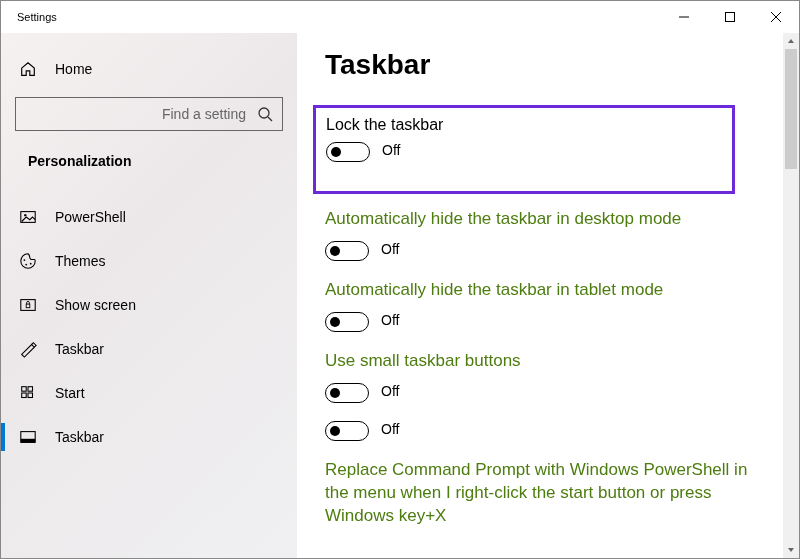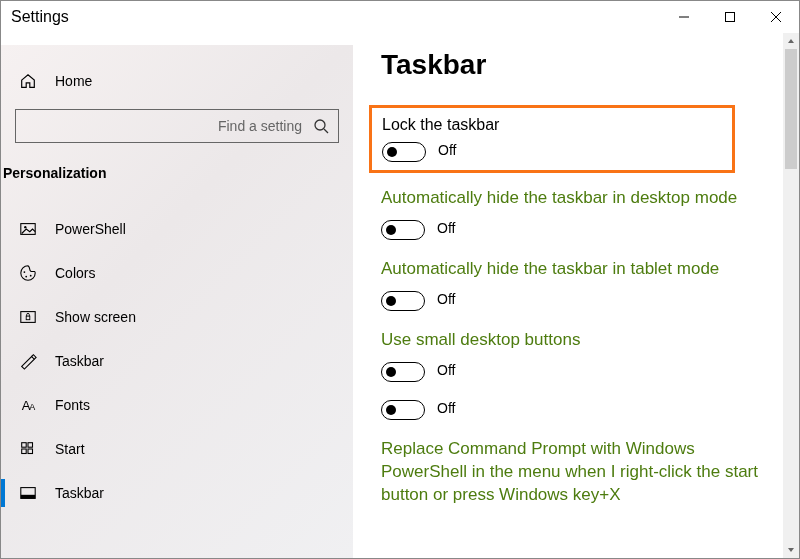--- a/index.html
+++ b/index.html
@@ -1,45 +1,45 @@
 <!DOCTYPE html>
 <html><head>
 <meta charset="utf-8">
 <style>
   * { box-sizing: border-box; margin: 0; padding: 0; font-family: "Segoe UI", Arial, sans-serif; }
   body { width: 800px; height: 559px; overflow: hidden; background: #fff; border: 1px solid #888; position: relative; }
-  .titlebar { height: 32px; display: flex; align-items: center; padding-left: 10px; font-size: 16px; color: #000; }
+  .titlebar { height: 32px; display: flex; align-items: center; padding-left: 16px; font-size: 11px; color: #000; }
   .titlebar .title { flex: 1; }
   .winbtns { display: flex; }
   .winbtn { width: 46px; height: 32px; display: flex; align-items: center; justify-content: center; }
   .winbtn svg { width: 10px; height: 10px; }
   .content { display: flex; height: calc(100% - 32px); }
-  .sidebar { width: 352px; padding: 10px 0 0 0; position: relative; background: linear-gradient(135deg, #f6f1f1 0%, #ece8e9 40%, #f0f0f2 100%); margin-top: 12px; }
+  .sidebar { width: 296px; padding: 10px 0 0 0; position: relative; background: linear-gradient(135deg, #f6f1f1 0%, #ece8e9 40%, #f0f0f2 100%); }
   .side-row { display: flex; align-items: center; height: 40px; padding-left: 18px; font-size: 14px; color: #000; gap: 18px; }
   .side-row.home { margin-top: 6px; }
-  .side-row.category { font-weight: 600; padding-left: 2px; margin: 10px 0 14px 0; height: 40px; }
+  .side-row.category { font-weight: 600; padding-left: 27px; margin: 10px 0 14px 0; height: 40px; }
   .side-row.nav { height: 44px; cursor: default; }
   .side-row.nav.active { position: relative; }
   .side-row.nav.active::before { content: ""; position: absolute; left: 0; top: 8px; bottom: 8px; width: 4px; background: #0078d4; }
   .side-icon { width: 18px; height: 18px; display: flex; align-items: center; justify-content: center; color: #000; }
   .searchwrap { margin: 8px 14px 0 14px; position: relative; }
   .searchbox { width: 100%; height: 34px; border: 1px solid #666; background: transparent; padding: 0 36px 0 8px; font-size: 14px; color: #666; text-align: right; }
   .searchbox::placeholder { color: #666; }
   .searchicon { position: absolute; right: 10px; top: 50%; transform: translateY(-50%); width: 16px; height: 16px; }
   .main { flex: 1; padding: 16px 24px 0 28px; overflow: hidden; position: relative; }
   .main h1 { font-size: 28px; font-weight: 600; margin-bottom: 24px; }
   .setting { margin-bottom: 18px; }
   .setting .label { font-size: 17px; color: #4d7c0f; margin-bottom: 10px; line-height: 1.35; }
   .togglerow { display: flex; align-items: flex-start; gap: 12px; }
   .toggle { width: 44px; height: 20px; border: 1px solid #000; border-radius: 10px; position: relative; background: #fff; }
   .toggle .knob { width: 10px; height: 10px; border-radius: 50%; background: #000; position: absolute; top: 50%; transform: translateY(-50%); left: 4px; }
   .toggle.on { background: #0078d4; border-color: #0078d4; }
   .toggle.on .knob { background: #fff; left: auto; right: 4px; }
   .togglelabel { font-size: 14px; }
-  .highlight { border: 3px solid #f97316; padding: 8px 10px 8px 10px; margin-left: -12px; margin-right: 40px; margin-bottom: 14px; }
+  .highlight { border: 3px solid #6d28d9; padding: 8px 10px 29px 10px; margin-left: -12px; margin-right: 40px; margin-bottom: 14px; }
   .highlight .label { margin-bottom: 8px; }
   .scrollbar { position: absolute; right: 0; top: 0; bottom: 0; width: 16px; background: #f0f0f0; display: flex; flex-direction: column; align-items: center; }
   .sb-arrow { width: 16px; height: 16px; display: flex; align-items: center; justify-content: center; }
   .sb-track { flex: 1; width: 16px; position: relative; }
   .sb-thumb { position: absolute; top: 0; left: 2px; right: 2px; height: 120px; background: #ccc; }
 </style>
 </head>
 <body>
 
 <div class="titlebar">
@@ -97,46 +97,40 @@
     </div>
     <div class="side-row nav">
       <span class="side-icon">
           <svg viewBox="0 0 20 20" width="18" height="18">
             <path d="M10 2 A8 8 0 1 0 18 10 C18 7 15 9 13 8 C11 7 13 4 10 2 Z" fill="none" stroke="#000" stroke-width="1.2"></path>
             <circle cx="6" cy="9" r="1" fill="#000"></circle>
             <circle cx="8" cy="14" r="1" fill="#000"></circle>
             <circle cx="13" cy="13" r="1" fill="#000"></circle>
           </svg>
         </span>
-      <span>Colors</span>
+      <span>Themes</span>
     </div>
     <div class="side-row nav">
       <span class="side-icon">
           <svg viewBox="0 0 20 20" width="18" height="18">
             <rect x="2" y="4" width="16" height="12" fill="none" stroke="#000" stroke-width="1.2"></rect>
             <rect x="8" y="9" width="4" height="4" fill="none" stroke="#000" stroke-width="1"></rect>
             <path d="M8.5 9 V7.5 A1.5 1.5 0 0 1 11.5 7.5 V9" fill="none" stroke="#000" stroke-width="1"></path>
           </svg>
         </span>
       <span>Show screen</span>
     </div>
     <div class="side-row nav">
       <span class="side-icon">
           <svg viewBox="0 0 20 20" width="18" height="18">
             <path d="M3 16 L14 5 L17 8 L6 19 Z" fill="none" stroke="#000" stroke-width="1.2"></path>
             <path d="M14 5 L16 3 L19 6 L17 8" fill="none" stroke="#000" stroke-width="1.2"></path>
           </svg>
         </span>
       <span>Taskbar</span>
-    </div>
-    <div class="side-row nav">
-      <span class="side-icon">
-          <span style="font-size:13px; letter-spacing:-1px;">A<span style="font-size:9px;">A</span></span>
-        </span>
-      <span>Fonts</span>
     </div>
     <div class="side-row nav">
       <span class="side-icon">
           <svg viewBox="0 0 20 20" width="18" height="18">
             <rect x="3" y="3" width="5" height="5" fill="none" stroke="#000" stroke-width="1.2"></rect>
             <rect x="10" y="3" width="5" height="5" fill="none" stroke="#000" stroke-width="1.2"></rect>
             <rect x="3" y="10" width="5" height="5" fill="none" stroke="#000" stroke-width="1.2"></rect>
             <rect x="10" y="10" width="5" height="5" fill="none" stroke="#000" stroke-width="1.2"></rect>
           </svg>
         </span>
@@ -180,21 +174,21 @@
       <div class="label">Automatically hide the taskbar in tablet mode</div>
       <div class="togglerow">
         <div class="toggle">
             <div class="knob"></div>
           </div>
         <span class="togglelabel">Off</span>
       </div>
     </div>
 
     <div class="setting">
-      <div class="label">Use small desktop buttons</div>
+      <div class="label">Use small taskbar buttons</div>
       <div class="togglerow">
         <div class="toggle">
             <div class="knob"></div>
           </div>
         <span class="togglelabel">Off</span>
       </div>
     </div>
 
     <div class="setting">
       <div class="togglerow">

